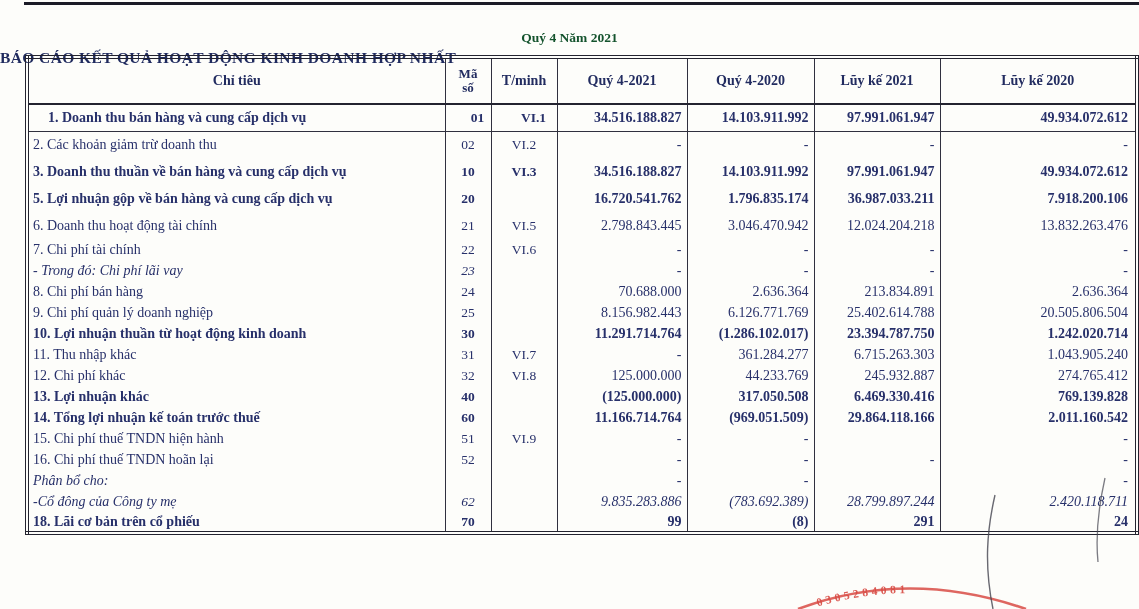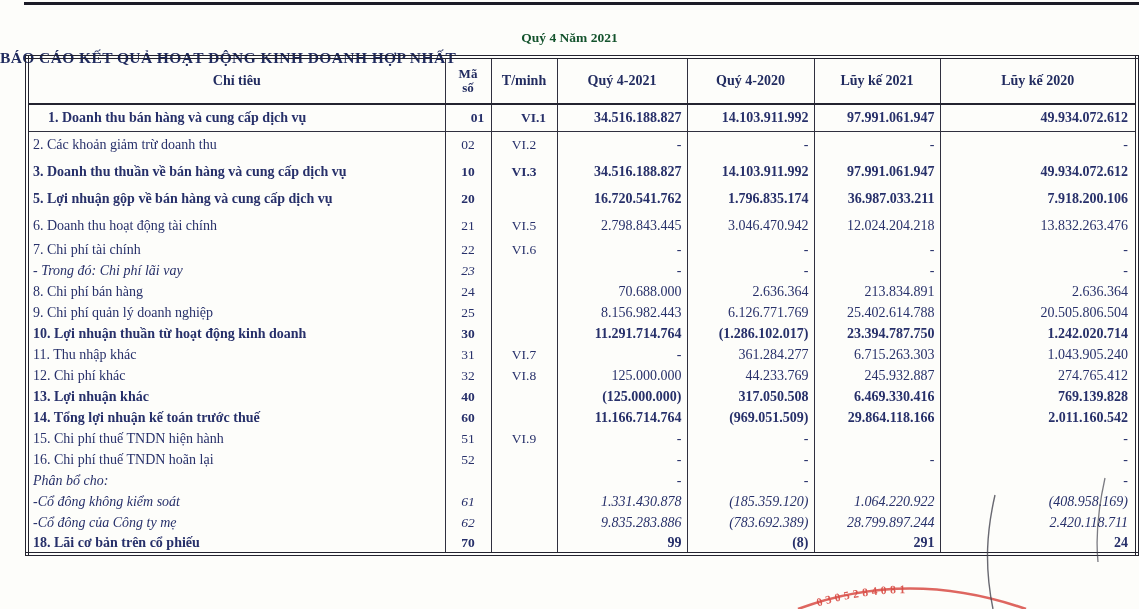--- a/index.html
+++ b/index.html
@@ -233,29 +233,20 @@
       <tr class="r-italic">
         <td class="c-label">Phân bổ cho:</td>
         <td class="c-code"></td>
         <td class="c-note"></td>
         <td class="c-num">-</td>
         <td class="c-num">-</td>
         <td class="c-num"></td>
         <td class="c-num last">-</td>
       </tr>
       <tr class="r-italic">
-        <td class="c-label">-Cổ đông không kiểm soát</td>
-        <td class="c-code">61</td>
-        <td class="c-note"></td>
-        <td class="c-num">1.331.430.878</td>
-        <td class="c-num">(185.359.120)</td>
-        <td class="c-num">1.064.220.922</td>
-        <td class="c-num last">(408.958.169)</td>
-      </tr>
-      <tr class="r-italic">
         <td class="c-label">-Cổ đông của Công ty mẹ</td>
         <td class="c-code">62</td>
         <td class="c-note"></td>
         <td class="c-num">9.835.283.886</td>
         <td class="c-num">(783.692.389)</td>
         <td class="c-num">28.799.897.244</td>
         <td class="c-num last">2.420.118.711</td>
       </tr>
       <tr class="r-bold">
         <td class="c-label">18. Lãi cơ bản trên cổ phiếu</td>

